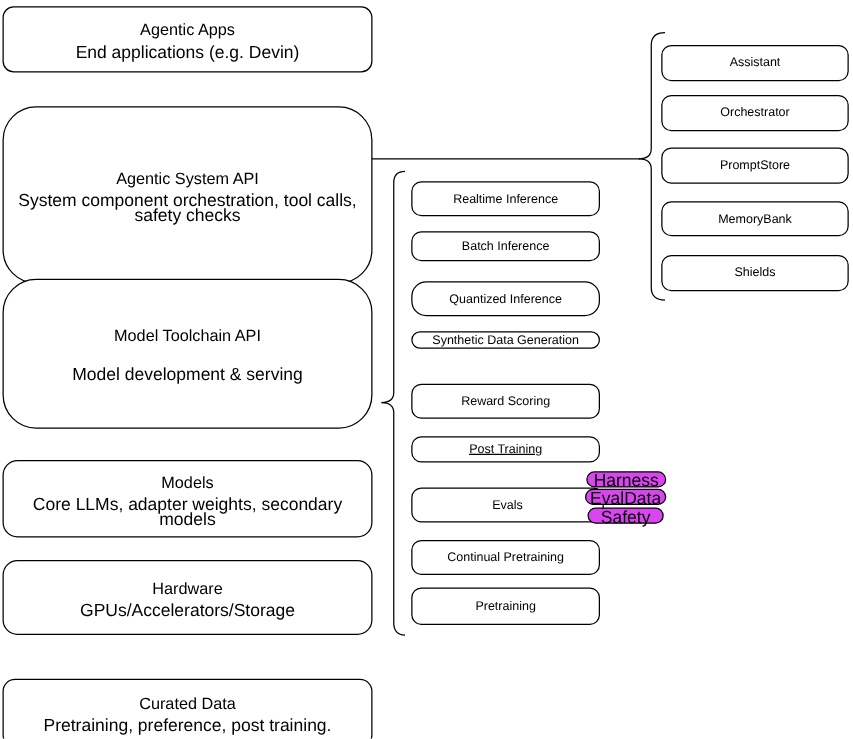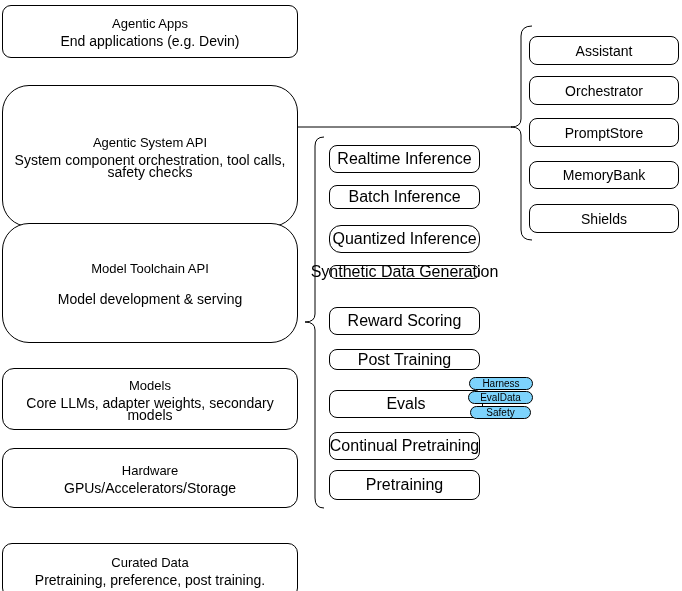--- a/index.html
+++ b/index.html
@@ -30,38 +30,38 @@
     align-items: center;
     justify-content: center;
     text-align: center;
   }
   .lbox { left: 2px; width: 296px; gap: 4px; }
   .lbox .title { font-size: 13px; line-height: 15px; }
   .lbox .subtitle { font-size: 14px; line-height: 12px; }
   .mbox {
     left: 329px; width: 151px;
     border-radius: 8px;
-    font-size: 16px;
+    font-size: 10px;
     white-space: nowrap;
   }
   .rbox {
     left: 529px; width: 150px;
     border-radius: 8px;
-    font-size: 14px;
+    font-size: 10px;
     white-space: nowrap;
   }
   .oval {
     position: absolute;
-    background: #7dd3fc;
+    background: #d946ef;
     border: 1px solid #000000;
     border-radius: 999px;
     display: flex;
     align-items: center;
     justify-content: center;
-    font-size: 10px;
+    font-size: 14px;
     line-height: 10px;
     white-space: nowrap;
     z-index: 3;
   }
   .mbox, .rbox { z-index: 2; }
   .lbox { z-index: 2; }
 </style>
 </head>
 <body>
 
@@ -111,21 +111,21 @@
   </div>
   <div class="node mbox" style="top:225px;height:28px;border-radius:12px;">
     <span>Quantized Inference</span>
   </div>
   <div class="node mbox" style="top:265px;height:14px;">
     <span>Synthetic Data Generation</span>
   </div>
   <div class="node mbox" style="top:307px;height:28px;">
     <span>Reward Scoring</span>
   </div>
-  <div class="node mbox" style="top:349px;height:21px;">
+  <div class="node mbox" style="top:349px;height:21px;text-decoration:underline;">
     <span>Post Training</span>
   </div>
   <div class="node mbox" style="top:390px;height:28px;width:154px;">
     <span>Evals</span>
   </div>
   <div class="node mbox" style="top:432px;height:28px;">
     <span>Continual Pretraining</span>
   </div>
   <div class="node mbox" style="top:470px;height:30px;">
     <span>Pretraining</span>

